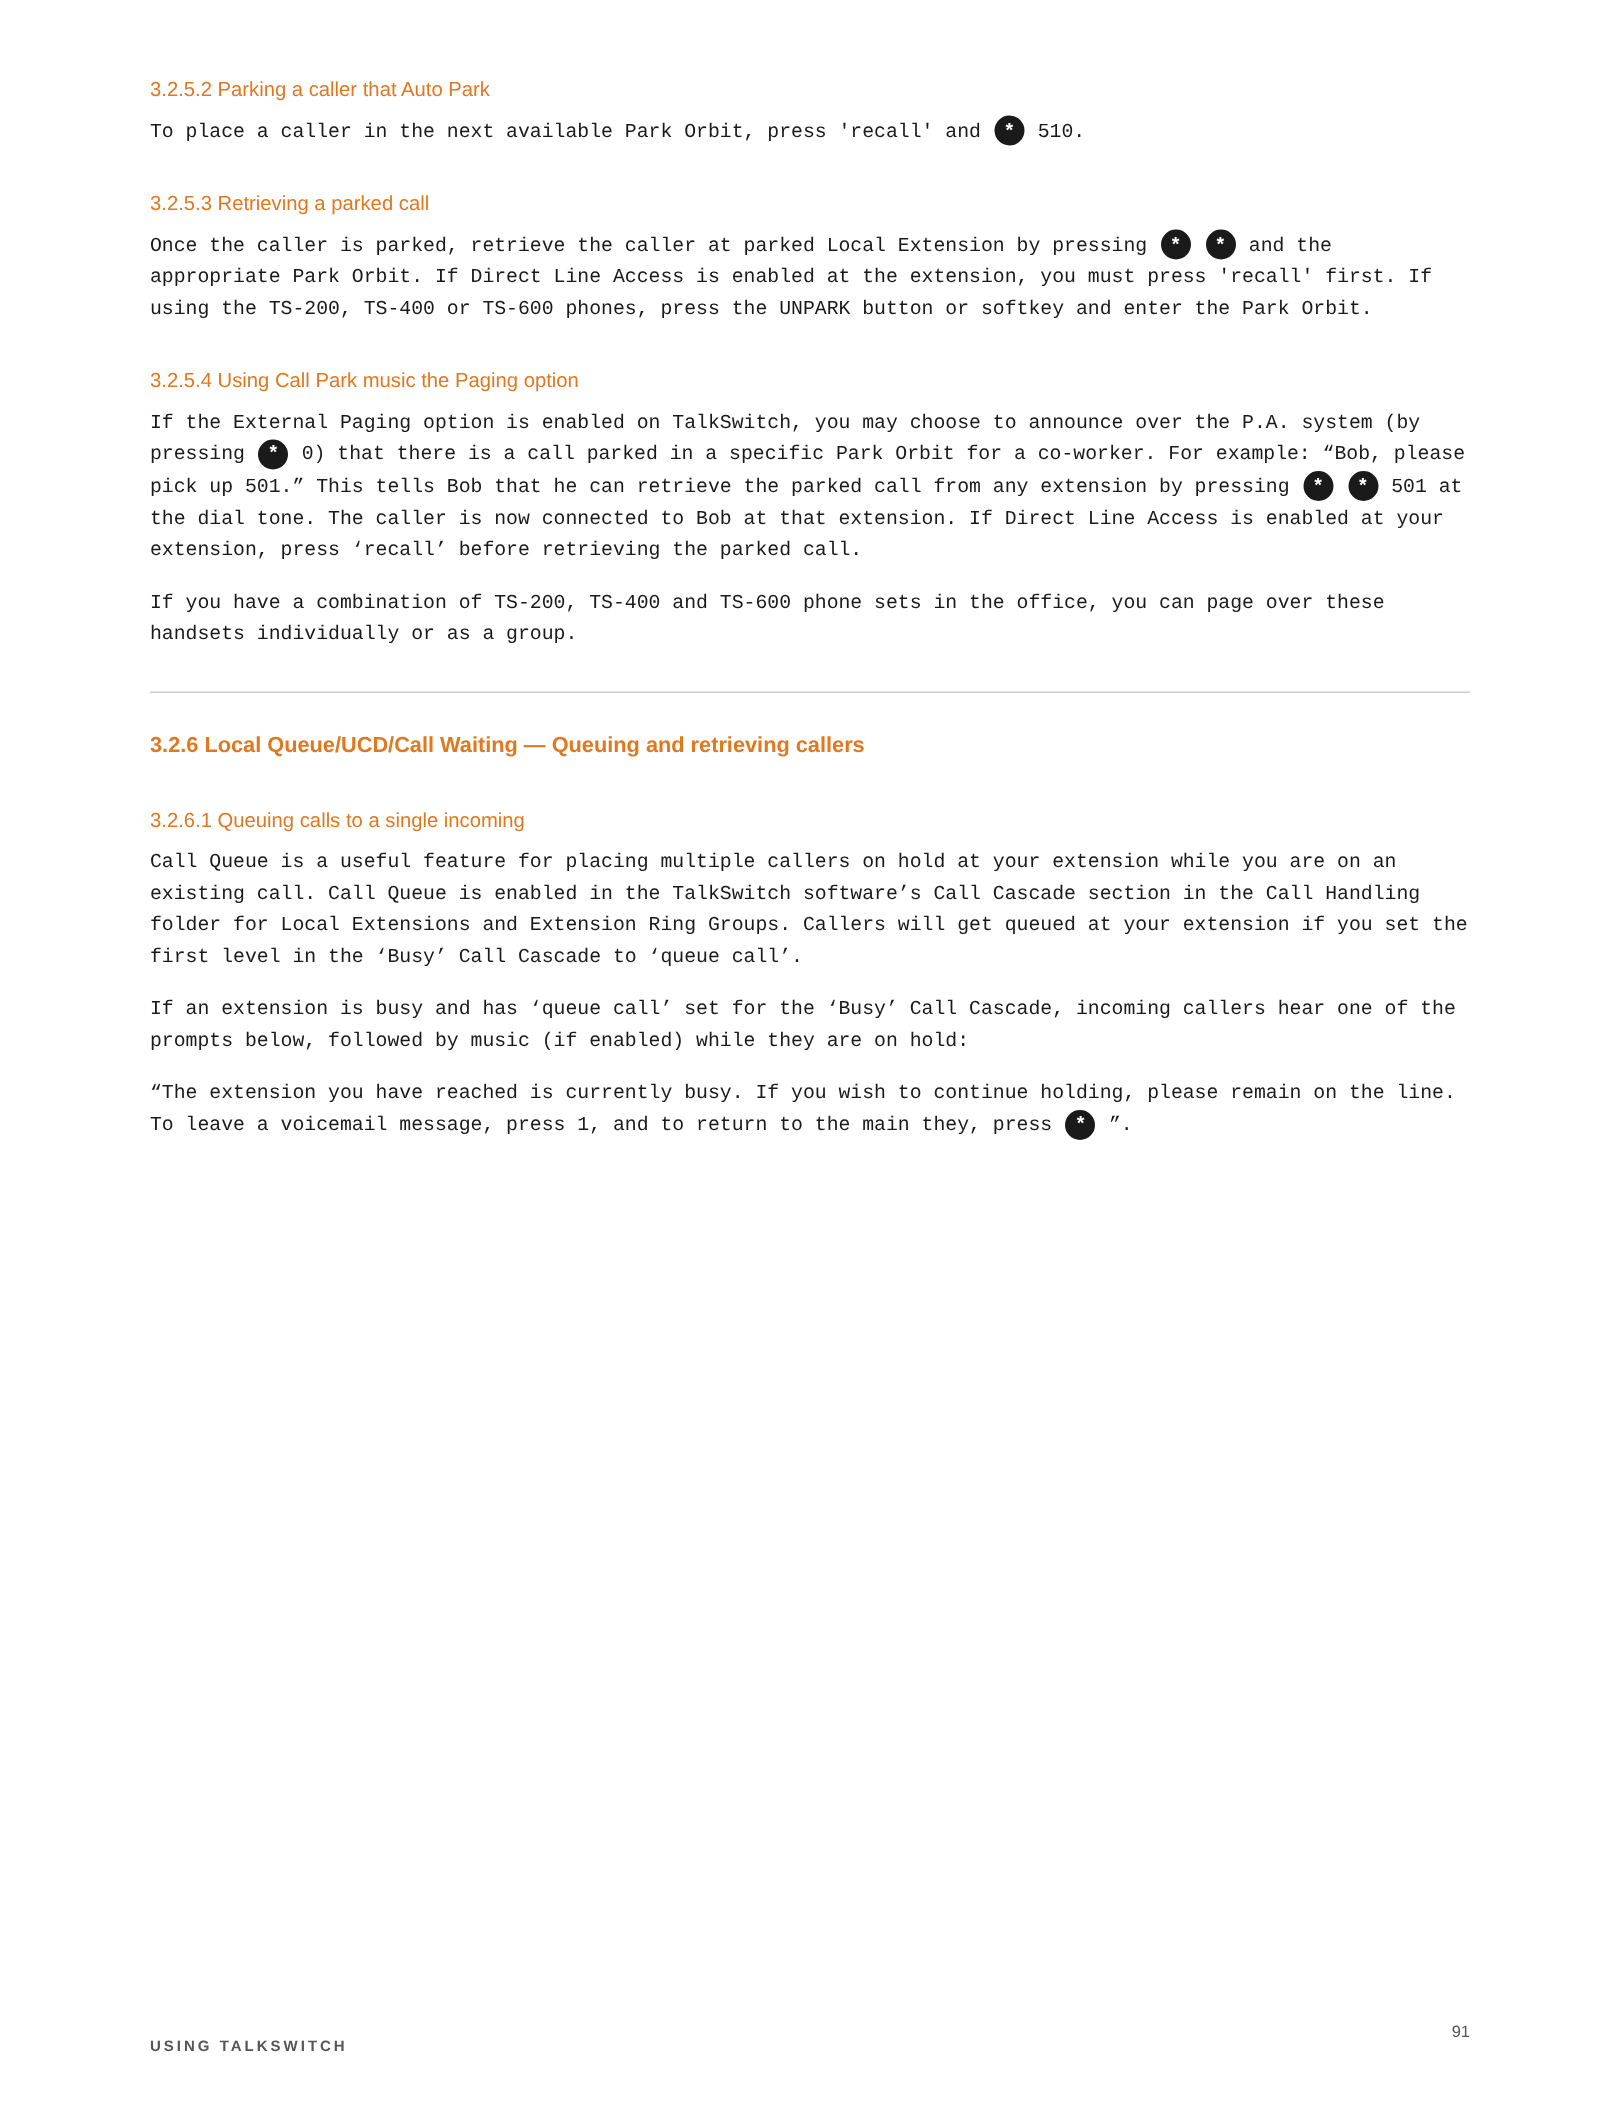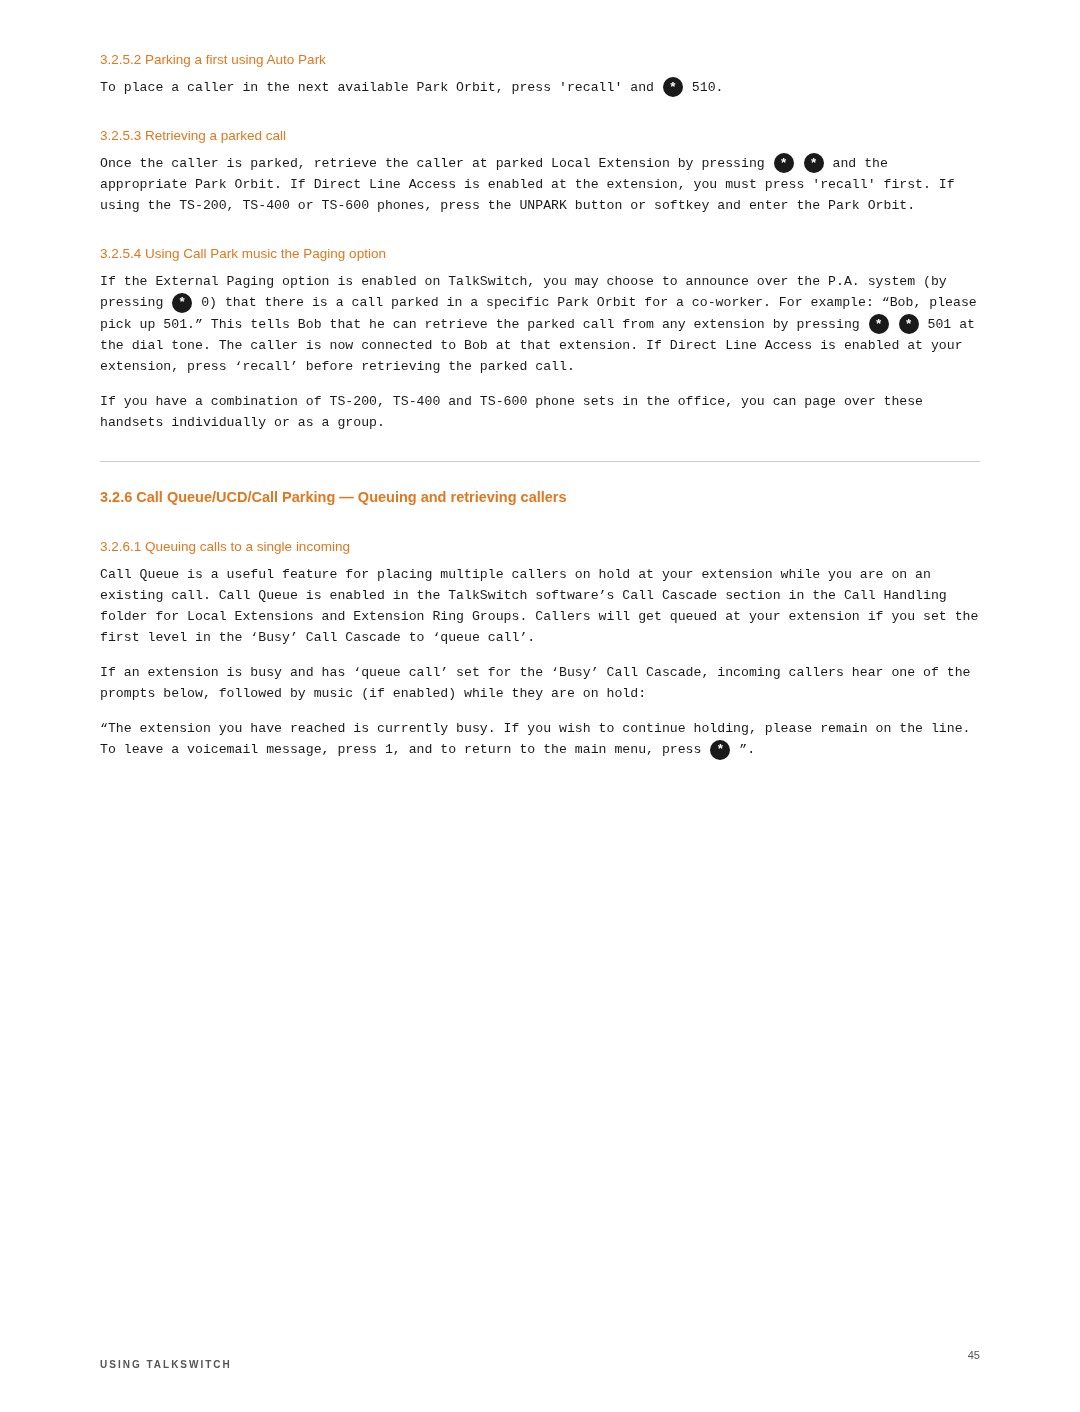--- a/index.html
+++ b/index.html
@@ -105,21 +105,21 @@
       font-size: 11px;
       color: #555555;
     }
   </style>
 </head>
 <body>
 
 <div class="page">
 
   <div class="section-block">
-    <div class="section-heading">3.2.5.2    Parking a first using Auto Park</div>
+    <div class="section-heading">3.2.5.2    Parking a caller that Auto Park</div>
     <p class="body-text">
       <span>To place a caller in the next available Park Orbit, press 'recall' and</span>
       <span class="star-button">*</span>
       <span>510.</span><br>
     </p>
   </div>
 
   <div class="section-block">
     <div class="section-heading">3.2.5.3    Retrieving a parked call</div>
     <p class="body-text">
@@ -139,32 +139,32 @@
       <span class="star-button">*</span>
       <span class="star-button">*</span>
       <span>501 at the dial tone. The caller is now connected to Bob at that extension. If Direct Line Access is enabled at your extension, press ‘recall’ before retrieving the parked call.</span>
     </p>
     <p class="body-text">If you have a combination of TS-200, TS-400 and TS-600 phone sets in the office, you can page over these handsets individually or as a group.</p>
   </div>
 
   <hr class="section-divider">
 
   <div class="section-block">
-    <div class="section-heading-bold">3.2.6  Call Queue/UCD/Call Parking — Queuing and retrieving callers</div>
+    <div class="section-heading-bold">3.2.6  Local Queue/UCD/Call Waiting — Queuing and retrieving callers</div>
   </div>
 
   <div class="section-block">
     <div class="section-heading">3.2.6.1    Queuing calls to a single incoming</div>
     <p class="body-text">Call Queue is a useful feature for placing multiple callers on hold at your extension while you are on an existing call. Call Queue is enabled in the TalkSwitch software’s Call Cascade section in the Call Handling folder for Local Extensions and Extension Ring Groups. Callers will get queued at your extension if you set the first level in the ‘Busy’ Call Cascade to ‘queue call’.</p>
     <p class="body-text">If an extension is busy and has ‘queue call’ set for the ‘Busy’ Call Cascade, incoming callers hear one of the prompts below, followed by music (if enabled) while they are on hold:</p>
     <p class="body-text">
-      <span>“The extension you have reached is currently busy. If you wish to continue holding, please remain on the line. To leave a voicemail message, press 1, and to return to the main menu, press</span>
+      <span>“The extension you have reached is currently busy. If you wish to continue holding, please remain on the line. To leave a voicemail message, press 1, and to return to the main they, press</span>
       <span class="star-button">*</span>
       <span>”.</span>
     </p>
   </div>
 
   <div class="footer">
     <span class="footer-left">USING TALKSWITCH</span>
-    <span class="footer-right">45</span>
+    <span class="footer-right">91</span>
   </div>
 
 </div>
 
 </body></html>

